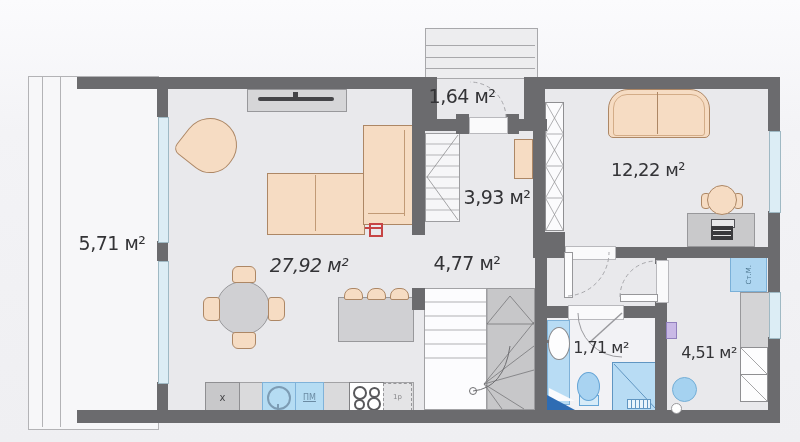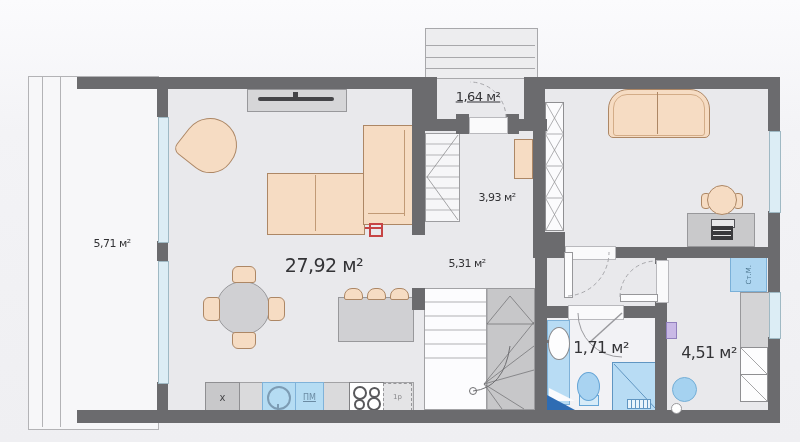--- a/index.html
+++ b/index.html
@@ -14,21 +14,21 @@
   .steps{background:#ededef;border:1px solid #a8a8ab;z-index:1;}
   .sline{background:#a8a8ab;z-index:1;}
   .wall{background:#6b6b6e;z-index:30;}
   .win{background:#dcedf5;border:1px solid #9fb9c4;z-index:32;}
   .jamb{background:#fafafb;border:1px solid #b9b9bd;z-index:31;}
   .leaf{background:#fdfdfe;border:1px solid #97979a;z-index:33;}
   .fur{z-index:10;}
   .peach{background:#f6dcc3;border:1px solid #ad8765;}
   .gray{background:#d0d0d3;border:1px solid #98989b;}
   .blue{background:#b5dcf3;border:1px solid #7fb2d9;text-decoration:underline;}
-  .lbl{z-index:40;color:#333336;font-size:11px;white-space:nowrap;
+  .lbl{z-index:40;color:#333336;font-size:19px;white-space:nowrap;
        transform:translate(-50%,-50%);letter-spacing:-0.5px;}
   .lbl-lg{font-size:19px;}
   .lbl-md{font-size:18px;}
   .tinytxt{display:flex;align-items:center;justify-content:center;}
   svg{display:block;}
   .overlay{z-index:34;pointer-events:none;}
 </style>
 </head>
 <body>
 
@@ -235,20 +235,21 @@
     <svg width="800" height="442">
       <path d="M 506 118 A 36 36 0 0 0 470 82" fill="none" stroke="#a7a7ab" stroke-width="1" stroke-dasharray="4 3"></path>
       <path d="M 568 296 A 44 44 0 0 0 609 252" fill="none" stroke="#a7a7ab" stroke-width="1" stroke-dasharray="4 3"></path>
       <path d="M 620 297 A 36 36 0 0 1 656 261" fill="none" stroke="#a7a7ab" stroke-width="1" stroke-dasharray="4 3"></path>
       <path d="M 578 313 A 44 44 0 0 0 622 357" fill="none" stroke="#9a9a9e" stroke-width="1"></path>
       <line x1="622" y1="313" x2="589" y2="343" stroke="#9a9a9e" stroke-width="1.5"></line>
     </svg>
   </div>
 
   <div class="abs lbl" style="left:112px;top:243px;">5,71 м²</div>
-  <div class="abs lbl lbl-lg" style="left:324px;top:265px;">27,92 м²</div>
-  <div class="abs lbl" style="left:478px;top:96px;font-size:13px;text-decoration:underline;">1,64 м²</div>
+  <div class="abs lbl lbl-lg" style="left:309px;top:265px;font-style:italic;">27,92 м²</div>
+  <div class="abs lbl" style="left:462px;top:96px;font-size:19px;">1,64 м²</div>
   <div class="abs lbl" style="left:497px;top:197px;">3,93 м²</div>
-  <div class="abs lbl" style="left:467px;top:263px;">5,31 м²</div>
+  <div class="abs lbl" style="left:467px;top:263px;">4,77 м²</div>
+  <div class="abs lbl lbl-md" style="left:648px;top:169px;">12,22 м²</div>
   <div class="abs lbl" style="left:601px;top:347px;font-size:16px;">1,71 м²</div>
   <div class="abs lbl" style="left:709px;top:352px;font-size:16px;">4,51 м²</div>
 
 </div>
 
 </body></html>

